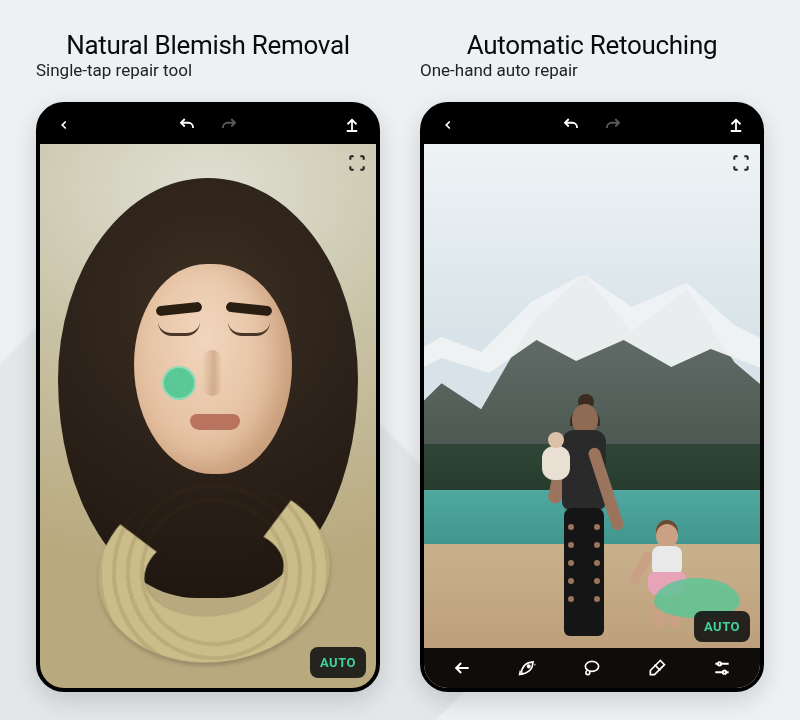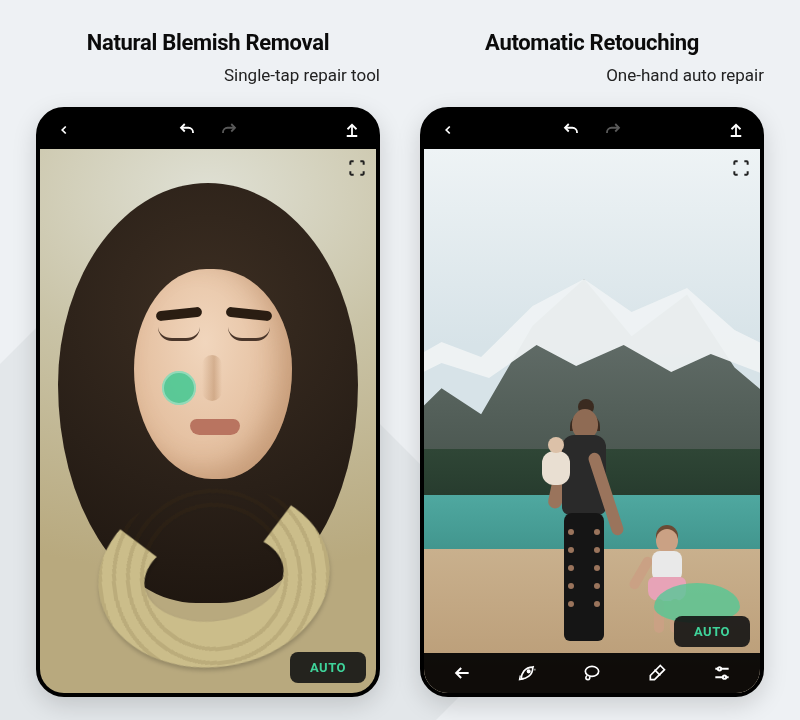--- a/index.html
+++ b/index.html
@@ -22,31 +22,30 @@
   }
   .panels {
     display: flex;
     gap: 40px;
     padding: 30px 36px;
     position: relative;
     z-index: 1;
   }
   .panel { width: 344px; }
   .panel h2 {
-    font-size: 22px;
-    font-weight: 700;
+    font-size: 26px;
+    font-weight: 400;
     text-align: center;
     color: #0b0b0b;
     letter-spacing: -0.3px;
   }
   .panel .subtitle {
-    text-align: right;
+    text-align: left;
     font-size: 17px;
     color: #222;
-    margin-top: 10px;
   }
   .phone {
     margin-top: 22px;
     width: 344px;
     height: 590px;
     border-radius: 28px;
     border: 4px solid #000;
     background: #000;
     overflow: hidden;
     display: flex;
@@ -176,21 +175,21 @@
     display:flex; align-items:center; justify-content:center;
   }
   .auto-pill {
     position: absolute;
     right: 10px; bottom: 10px;
     background: rgba(20,20,20,0.9);
     color: #3fd39a;
     font-size: 13px;
     font-weight: 700;
     letter-spacing: 0.5px;
-    padding: 8px 20px;
+    padding: 8px 10px;
     border-radius: 8px;
   }
   .photo.right .auto-pill { bottom: 46px; }
   .bottombar {
     height: 40px;
     background: rgba(0,0,0,0.92);
     display:flex;
     align-items:center;
     justify-content: space-around;
     padding: 0 6px;

